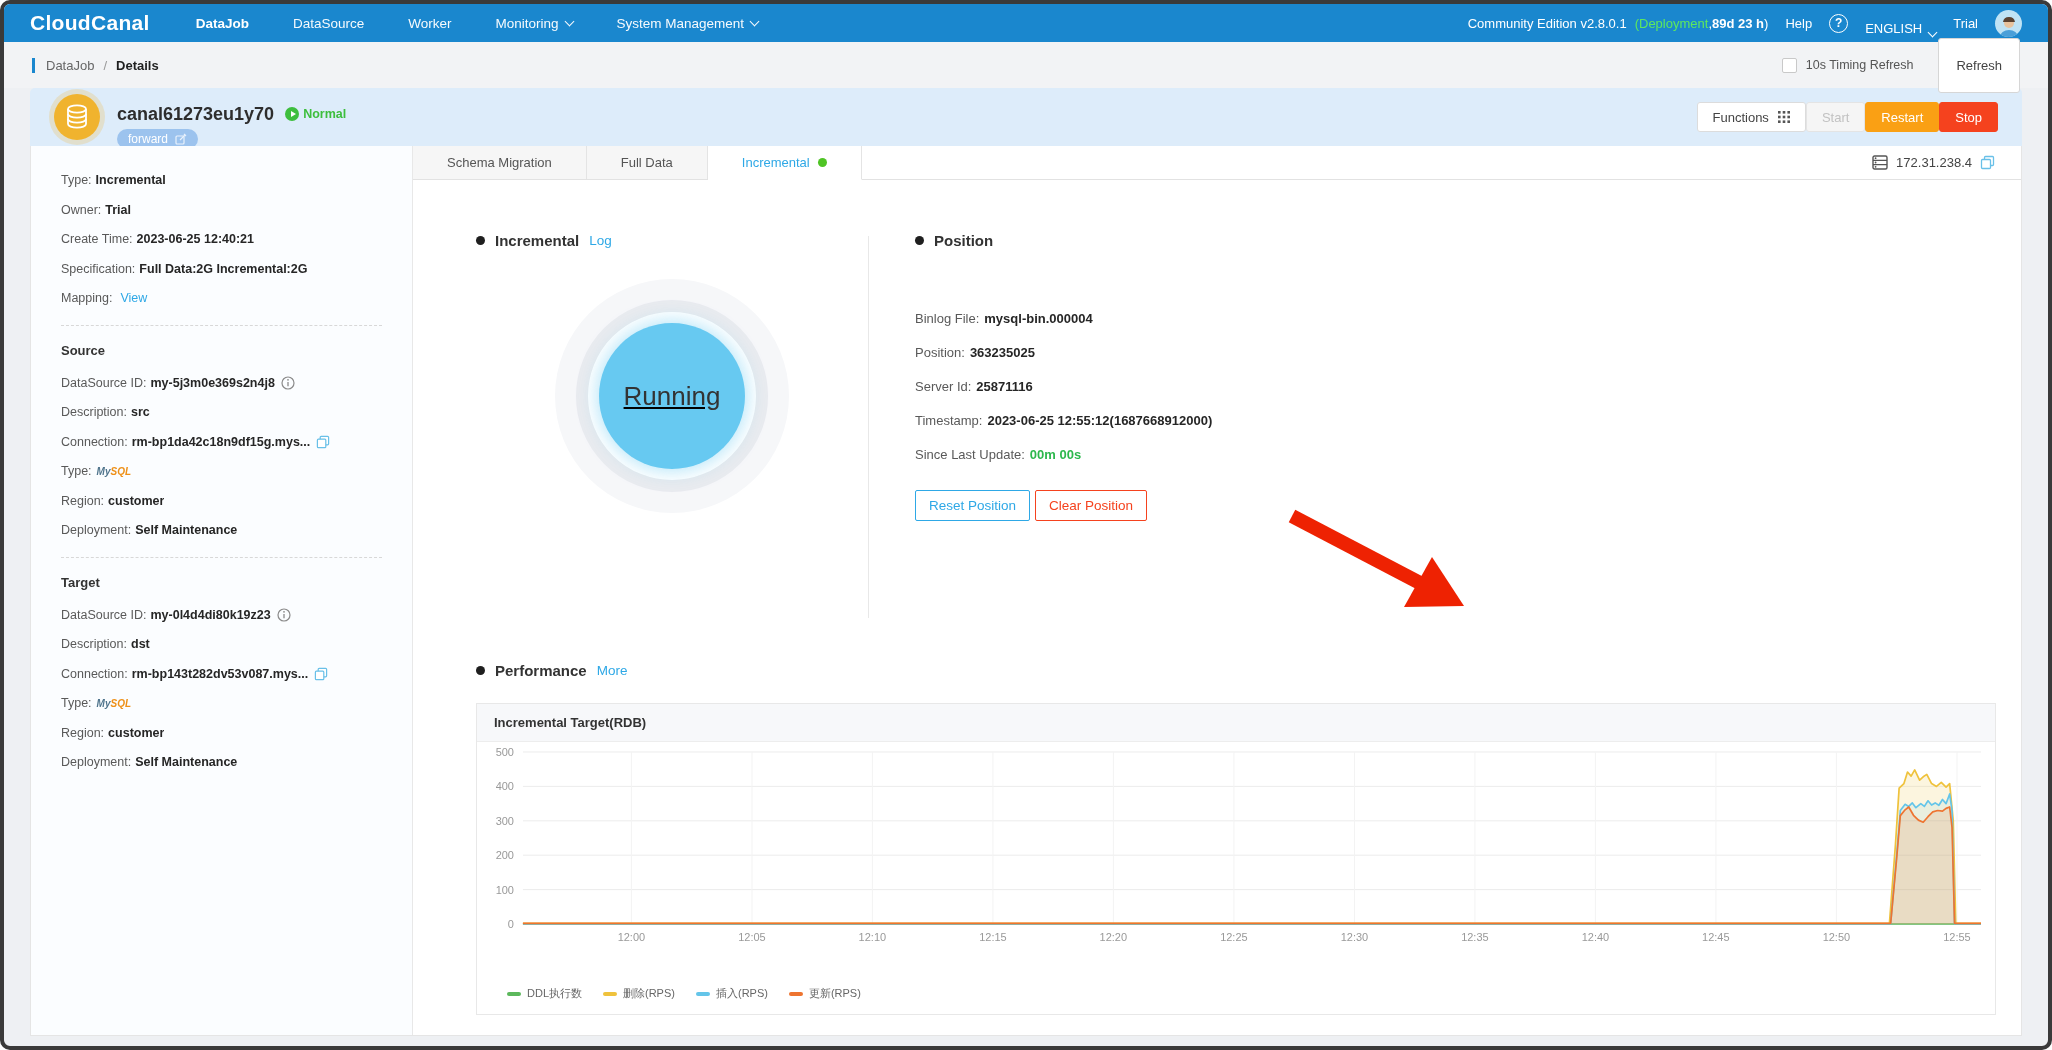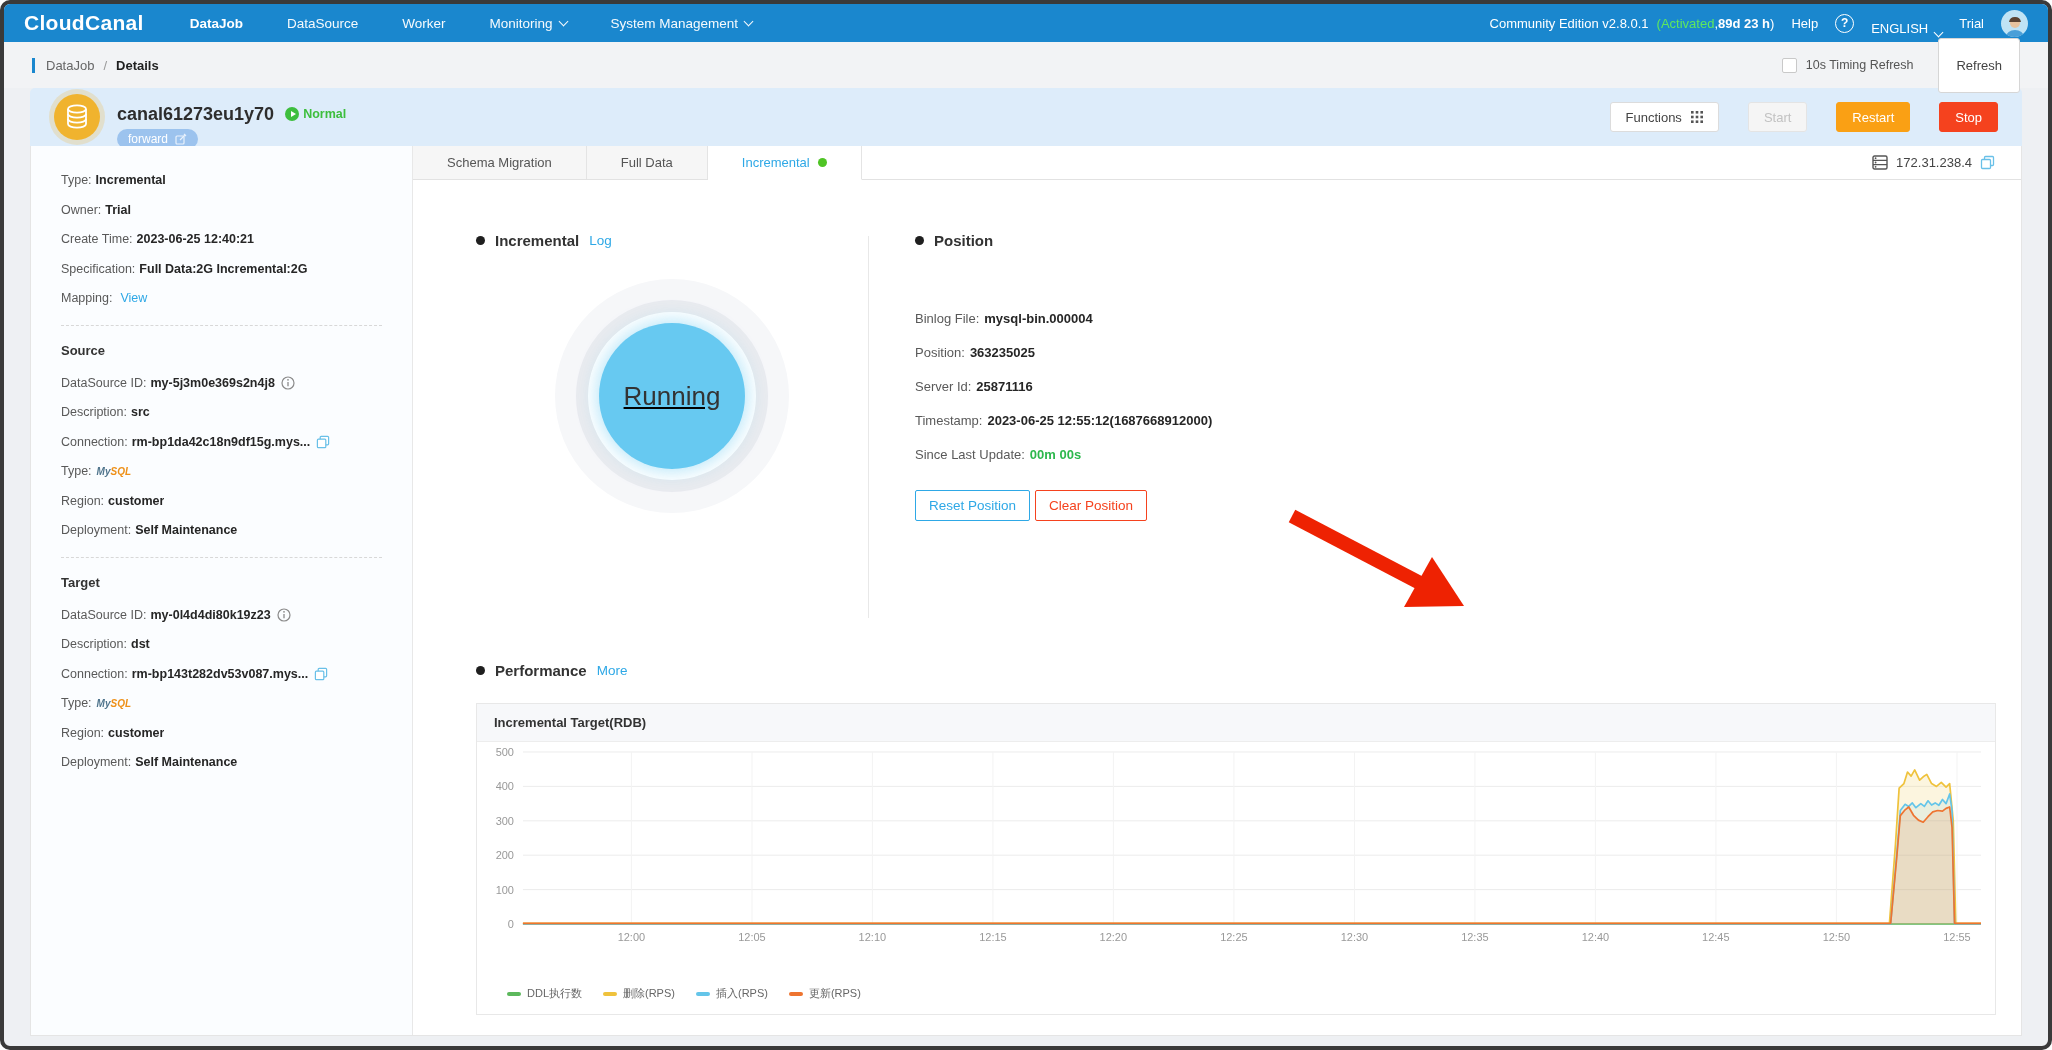--- a/index.html
+++ b/index.html
@@ -11,21 +11,21 @@
   }
   .frame {
     position: absolute; inset: 0;
     border: 4px solid #3a3a3a; border-radius: 10px;
     background: #eef0f3; overflow: hidden;
   }
 
   
   .topnav {
     height: 38px; background: #1a87ce; color: #fff;
-    display: flex; align-items: center; padding: 0 20px;
+    display: flex; align-items: center; padding: 0 26px;
   }
   .logo { font-size: 21px; font-weight: 700; letter-spacing: .3px; margin-right: 46px; cursor: pointer; }
   .nav-items { display: flex; align-items: center; gap: 44px; }
   .nav-item { font-size: 13.5px; display: flex; align-items: center; gap: 7px; cursor: pointer; opacity: .96; white-space: nowrap; }
   .nav-item.active { font-weight: 700; opacity: 1; }
   .chev { width: 7px; height: 7px; border-right: 1.6px solid currentColor; border-bottom: 1.6px solid currentColor; transform: rotate(45deg); display: inline-block; margin-top: -4px; }
   .topnav-right { margin-left: auto; display: flex; align-items: center; gap: 17px; font-size: 13px; white-space: nowrap; }
   .edition-group { display: flex; align-items: center; gap: 0; }
   .txt-activated { color: #5ee85e; }
   .txt-duration { font-weight: 700; }
@@ -48,21 +48,21 @@
   .content { padding: 0 26px 8px; }
   .job-card { height: 58px; background: #ddecfa; border-radius: 5px 5px 0 0; display: flex; align-items: center; padding: 0 24px; }
   .job-icon { width: 46px; height: 46px; min-width:46px; border-radius: 50%; background: #f0b32e; box-shadow: 0 0 0 5px rgba(240,179,46,.22); display: flex; align-items: center; justify-content: center; }
   .job-info { margin-left: 17px; display: flex; flex-direction: column; gap: 4px; margin-top: 18px; }
   .job-title-row { display: flex; align-items: center; gap: 11px; }
   .job-title { font-size: 18px; font-weight: 700; color: #2d2d2d; }
   .status-badge { display: flex; align-items: center; gap: 4px; font-size: 12.5px; color: #3dbe3d; font-weight: 600; }
   .status-play { width: 14px; height: 14px; border-radius: 50%; background: #3dbe3d; display: flex; align-items: center; justify-content: center; }
   .status-play i { display:block; width: 0; height: 0; border-left: 5px solid #fff; border-top: 3.2px solid transparent; border-bottom: 3.2px solid transparent; margin-left: 2px; }
   .mode-pill { background: #9cc3ee; color: #fff; font-size: 12px; border-radius: 11px; padding: 3px 11px; display: inline-flex; align-items: center; gap: 7px; width: fit-content; cursor: pointer; }
-  .job-buttons { margin-left: auto; display: flex; gap: 29px; }
+  .job-buttons { margin-left: auto; display: flex; gap: 0; }
   .hbtn { height: 30px; padding: 0 15px; border-radius: 3px; font-size: 13px; display: inline-flex; align-items: center; gap: 9px; cursor: pointer; border: 1px solid transparent; }
   .btn-functions { background: #fff; border-color: #dcdcdc; color: #444; }
   .btn-start { background: #f5f5f5; border-color: #e4e4e4; color: #c2c2c2; cursor: not-allowed; }
   .btn-restart { background: #faa014; border-color: #faa014; color: #fff; }
   .btn-stop { background: #f5421e; border-color: #f5421e; color: #fff; }
 
   
   .panel { display: flex; background: #fff; border: 1px solid #e5e5e5; border-top: none; height: 890px; }
   .sidebar { width: 382px; min-width: 382px; background: #fbfdff; border-right: 1px solid #e8e8e8; padding: 26px 30px; }
   .side-row { font-size: 12.5px; color: #595959; margin-bottom: 12px; line-height: 1.4; display: flex; align-items: center; }
@@ -140,21 +140,21 @@
         </div>
         <div class="nav-item">
           <span>System Management</span>
           <i class="chev"></i>
         </div>
       </div>
     <div class="topnav-right">
       <div class="edition-group">
         <span>Community Edition v2.8.0.1</span>
         <span style="width:8px"></span>
-        <span class="txt-activated">(Activated</span>
+        <span class="txt-activated">(Deployment</span>
         <span>, </span>
         <span class="txt-duration">89d 23 h</span>
         <span>)</span>
       </div>
       <span style="cursor:pointer">Help</span>
       <span class="help-circle">?</span>
       <span class="lang">
         <span>ENGLISH</span>
         <i class="chev"></i>
       </span>

